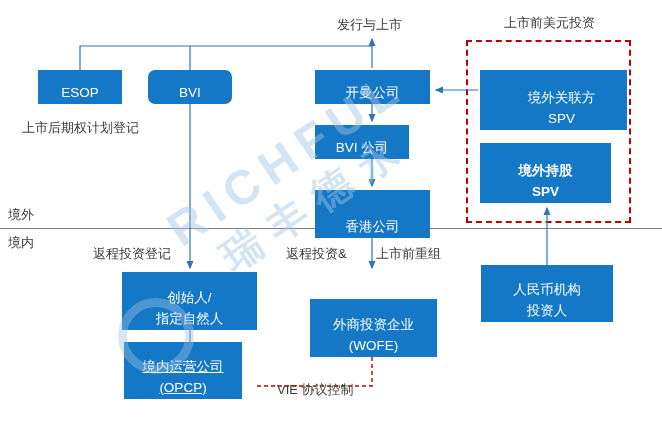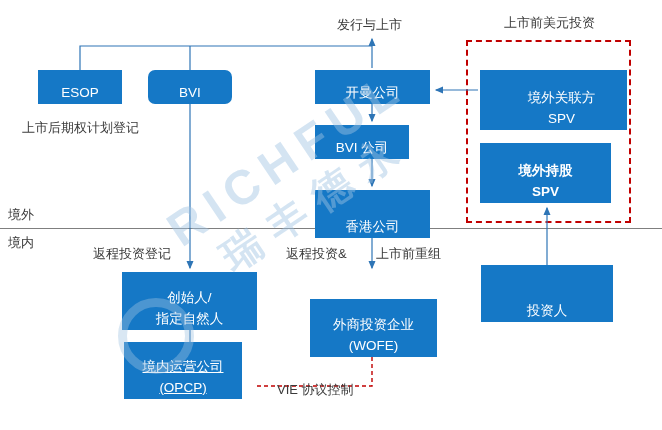--- a/index.html
+++ b/index.html
@@ -111,20 +111,21 @@
   </div>
   <div class="box" style="left:122px;top:272px;width:135px;height:58px;">
     <span>创始人/</span>
     <span>指定自然人</span>
   </div>
   <div class="box" style="left:310px;top:272px;width:127px;height:58px;margin-top:27px;">
     <span>外商投资企业</span>
     <span>(WOFE)</span>
   </div>
   <div class="box" style="left:481px;top:265px;width:132px;height:57px;">
+    <span>人民币机构</span>
     <span>投资人</span>
   </div>
   <div class="box" style="left:124px;top:342px;width:118px;height:57px;text-decoration:underline;">
     <span>境内运营公司</span>
     <span>(OPCP)</span>
   </div>
 
   <div class="watermark">
     <div class="wm-en">RICHFUL</div>
     <div class="wm-cn">瑞丰德永</div>

